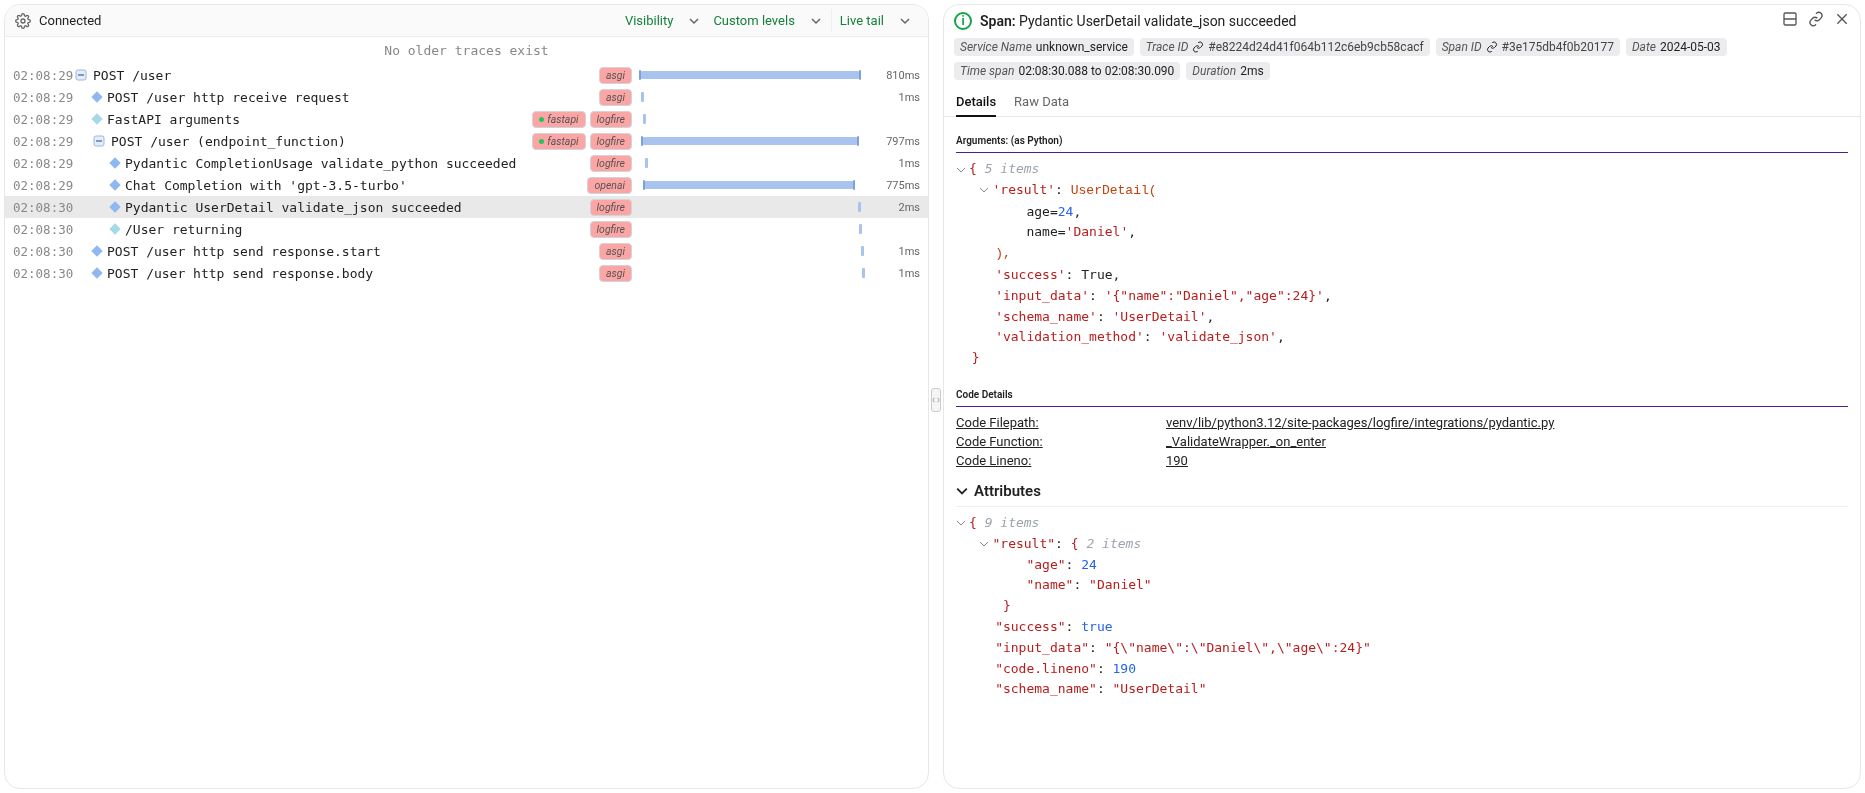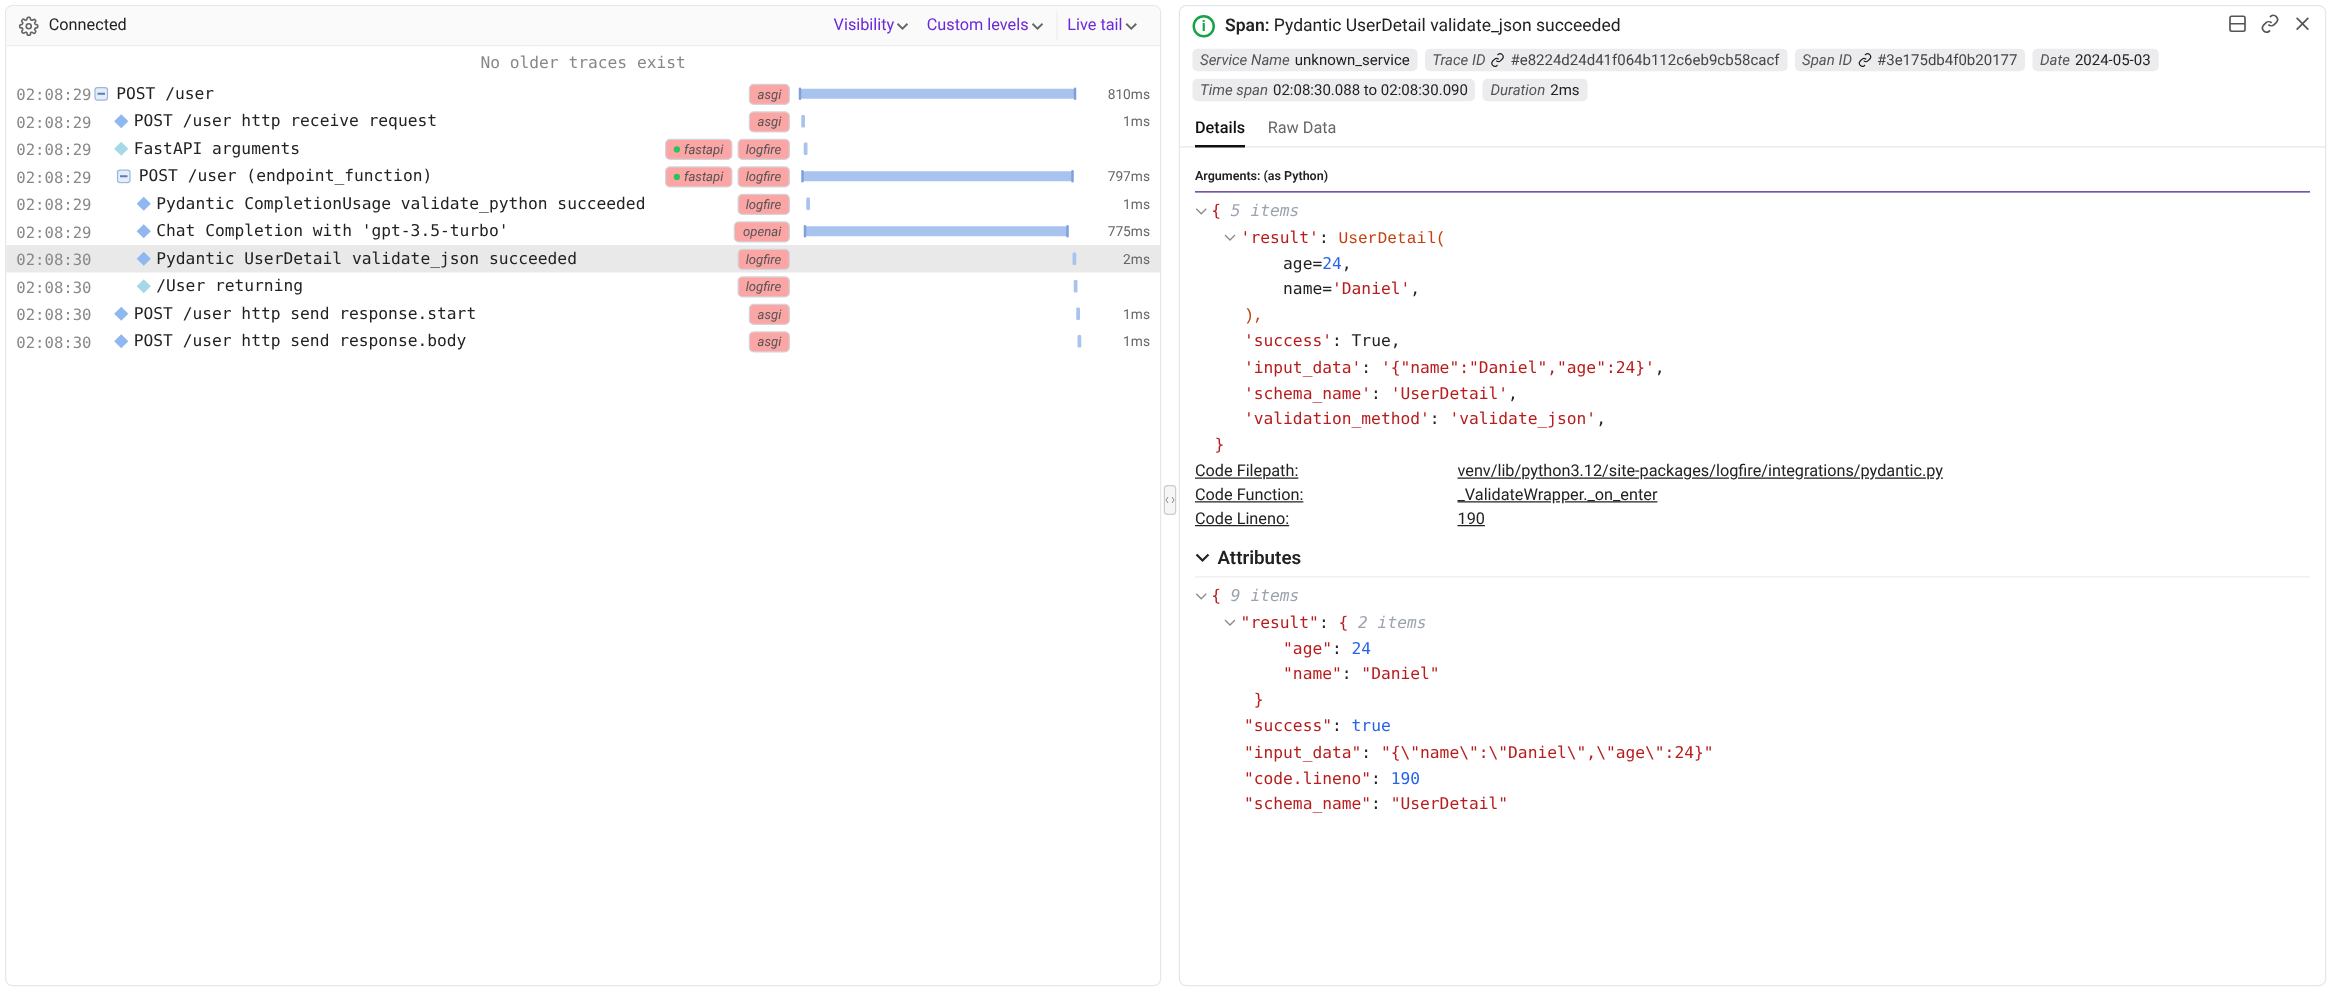--- a/index.html
+++ b/index.html
@@ -8,42 +8,42 @@
   font-size: 13px;
   color: #222;
   background: #fff;
   display: flex;
   height: 793px;
   width: 1865px;
   overflow: hidden;
 }
 .panel {
   border: 1px solid #e5e7eb;
-  border-radius: 6px;
+  border-radius: 16px;
   margin: 4px;
   display: flex;
   flex-direction: column;
   overflow: hidden;
 }
 .left { width: 925px; }
 .right { flex: 1; }
 
 
 .left-top {
   display: flex;
   align-items: center;
   padding: 4px 10px;
   border-bottom: 1px solid #eee;
   background: #fafafa;
   font-size: 13px;
   height: 32px;
 }
 .left-top .gear { width: 16px; height: 16px; margin-right: 8px; color: #666; }
 .left-top .spacer { flex: 1; }
-.dd { margin-left: 14px; cursor: pointer; color: #6d28d9; display: inline-flex; align-items: center; gap: 2px; }
+.dd { margin-left: 14px; cursor: pointer; color: #15803d; display: inline-flex; align-items: center; gap: 16px; }
 .dd svg { width: 10px; height: 10px; color: #666; }
 .livetail { margin-left: 10px; padding: 4px 8px; border-left: 1px solid #eee; }
 
 .no-older {
   text-align: center;
   font-size: 13px;
   color: #888;
   padding: 6px 0;
   font-family: ui-monospace, Menlo, Consolas, monospace;
 }
@@ -435,20 +435,21 @@
       <div class="line">         <span class="k-colon">age</span><span class="k-colon">=</span><span class="k-num">24</span><span class="k-colon">,</span></div>
       <div class="line">         <span class="k-colon">name</span><span class="k-colon">=</span><span class="k-key">'Daniel'</span><span class="k-colon">,</span></div>
       <div class="line">     <span class="k-cls">),</span></div>
       <div class="line">     <span class="k-key">'success'</span><span class="k-colon">: </span><span class="k-colon">True</span><span class="k-colon">,</span></div>
       <div class="line">     <span class="k-key">'input_data'</span><span class="k-colon">: </span><span class="k-key">'{"name":"Daniel","age":24}'</span><span class="k-colon">,</span></div>
       <div class="line">     <span class="k-key">'schema_name'</span><span class="k-colon">: </span><span class="k-key">'UserDetail'</span><span class="k-colon">,</span></div>
       <div class="line">     <span class="k-key">'validation_method'</span><span class="k-colon">: </span><span class="k-key">'validate_json'</span><span class="k-colon">,</span></div>
       <div class="line">  <span class="k-punc">}</span></div>
     </div>
 
+    <div class="sec-h" style="margin-top:16px">Code Details</div>
     <div class="kv-row">
         <div class="k">Code Filepath:</div>
         <div class="v">venv/lib/python3.12/site-packages/logfire/integrations/pydantic.py</div>
       </div>
     <div class="kv-row">
         <div class="k">Code Function:</div>
         <div class="v">_ValidateWrapper._on_enter</div>
       </div>
     <div class="kv-row">
         <div class="k">Code Lineno:</div>

